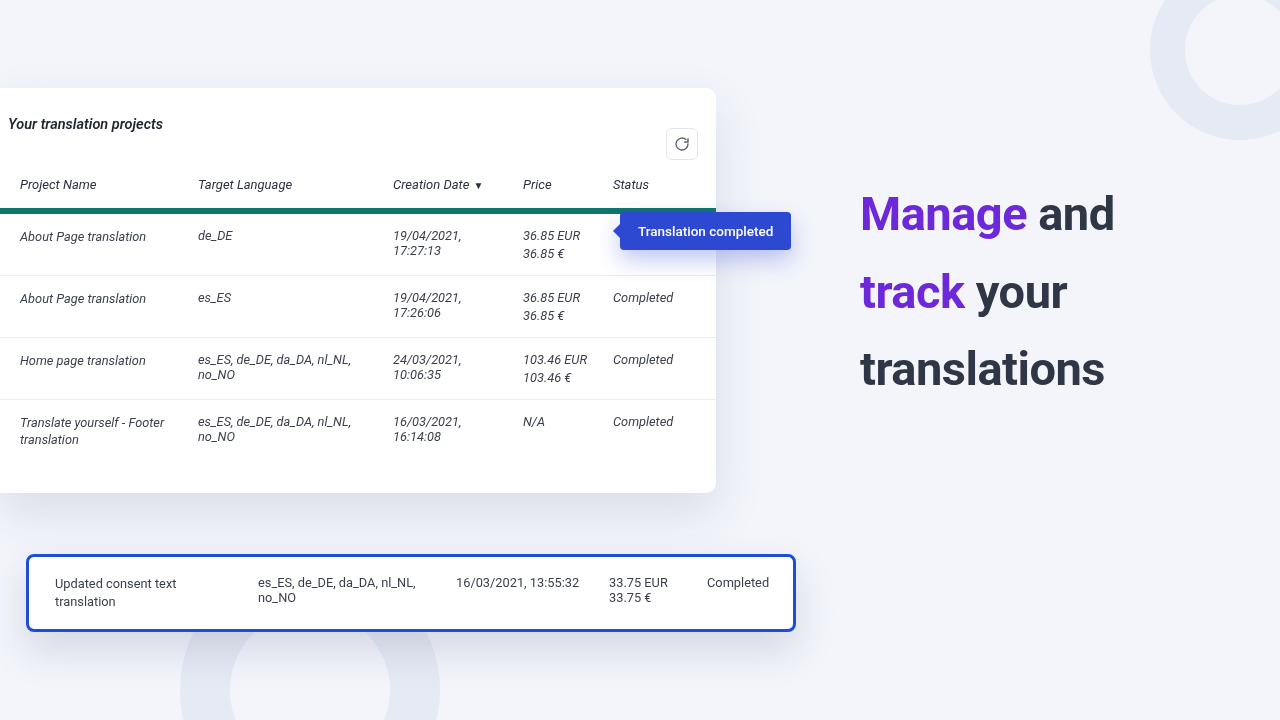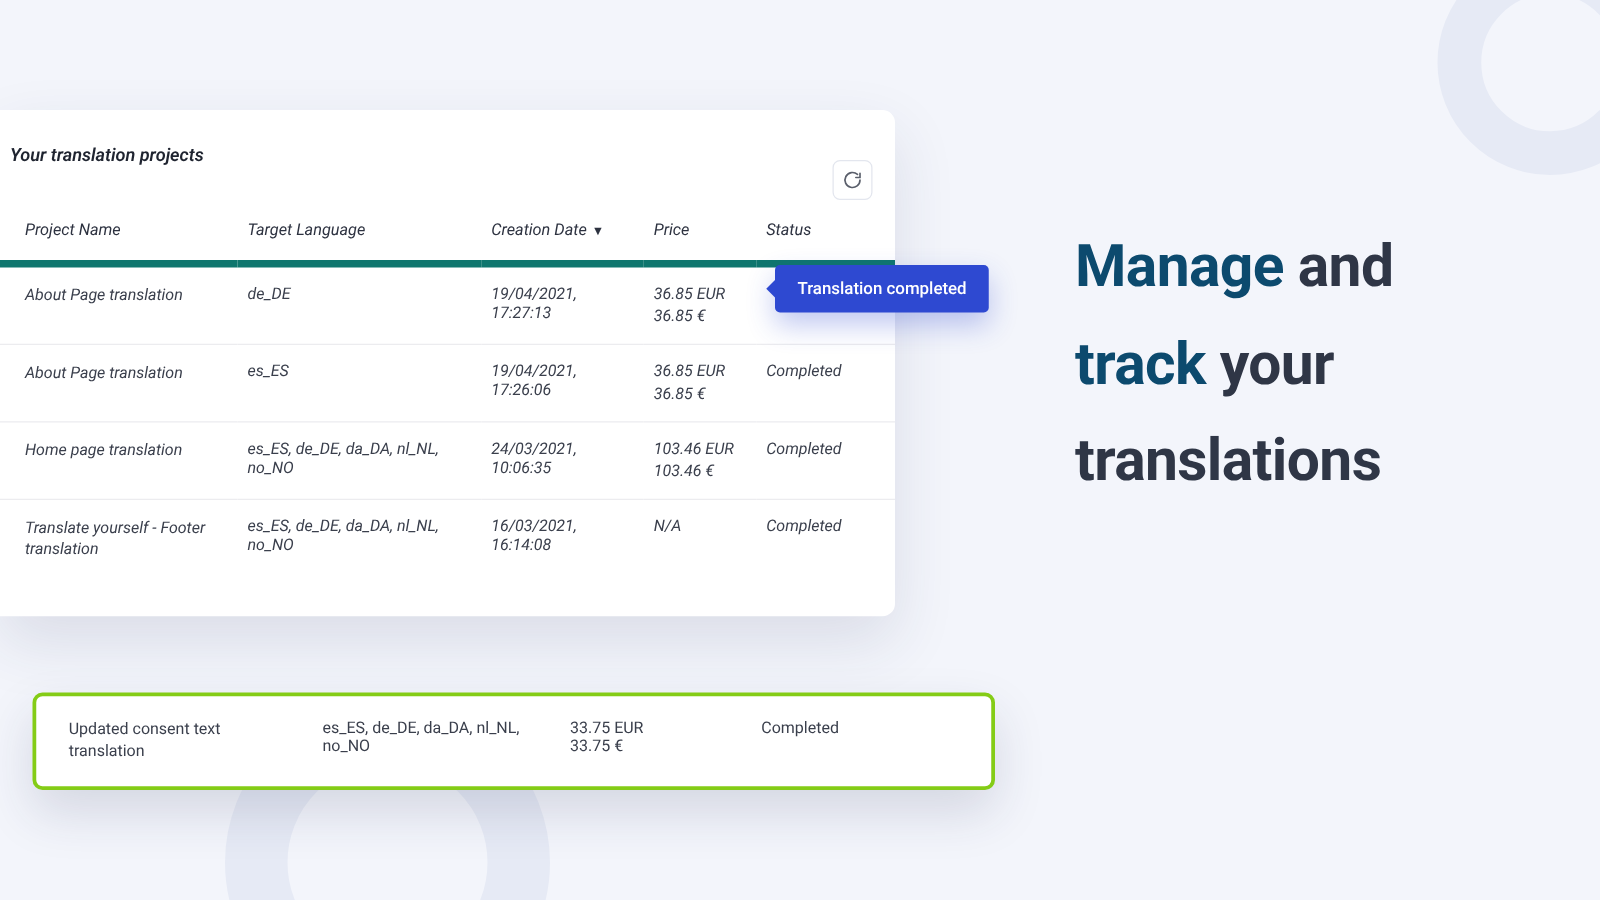--- a/index.html
+++ b/index.html
@@ -100,21 +100,21 @@
   border: 7px solid transparent;
   border-right-color: #2e49d1;
   border-left: none;
 }
 
 .highlight-row {
   position: absolute;
   top: 554px; left: 26px;
   width: 770px;
   background: #fff;
-  border: 3px solid #84cc16;
+  border: 3px solid #1d4ed8;
   border-radius: 8px;
   padding: 18px 26px;
   box-shadow: 0 18px 40px rgba(40,50,90,0.15);
   display: grid;
   grid-template-columns: 185px 180px 135px 80px 90px;
   gap: 18px;
   font-size: 12.8px;
   color: #3a3f4c;
 }
 .highlight-row .proj-name { line-height: 1.4; }
@@ -124,21 +124,21 @@
   position: absolute;
   top: 175px; left: 860px;
   width: 360px;
   font-size: 47px;
   font-weight: 700;
   line-height: 1.65;
   color: #2f3646;
   letter-spacing: -0.5px;
   font-family: "Segoe UI", Roboto, Helvetica, Arial, sans-serif;
 }
-.headline .accent { color: #0c4a6e; }
+.headline .accent { color: #6d28d9; }
 
 
 th.c1, td.c1 { width: 190px; }
 th.c2, td.c2 { width: 195px; }
 th.c3, td.c3 { width: 130px; }
 th.c4, td.c4 { width: 90px; }
 th.c5, td.c5 { width: auto; }
 td.c1 { line-height: 1.35; }
 </style>
 </head>
@@ -202,20 +202,21 @@
       </tr>
     </tbody>
   </table>
 </div>
 
 <div class="tooltip-badge">Translation completed</div>
 
 <div class="highlight-row">
   <div class="proj-name">Updated consent text translation</div>
   <div>es_ES, de_DE, da_DA, nl_NL, no_NO</div>
+  <div>16/03/2021, 13:55:32</div>
   <div class="hr-price">
       <span>33.75 EUR</span>
       <span>33.75 €</span>
     </div>
   <div>Completed</div>
 </div>
 
 <div class="headline">
   <span class="accent">Manage</span>
   <span>and</span>

